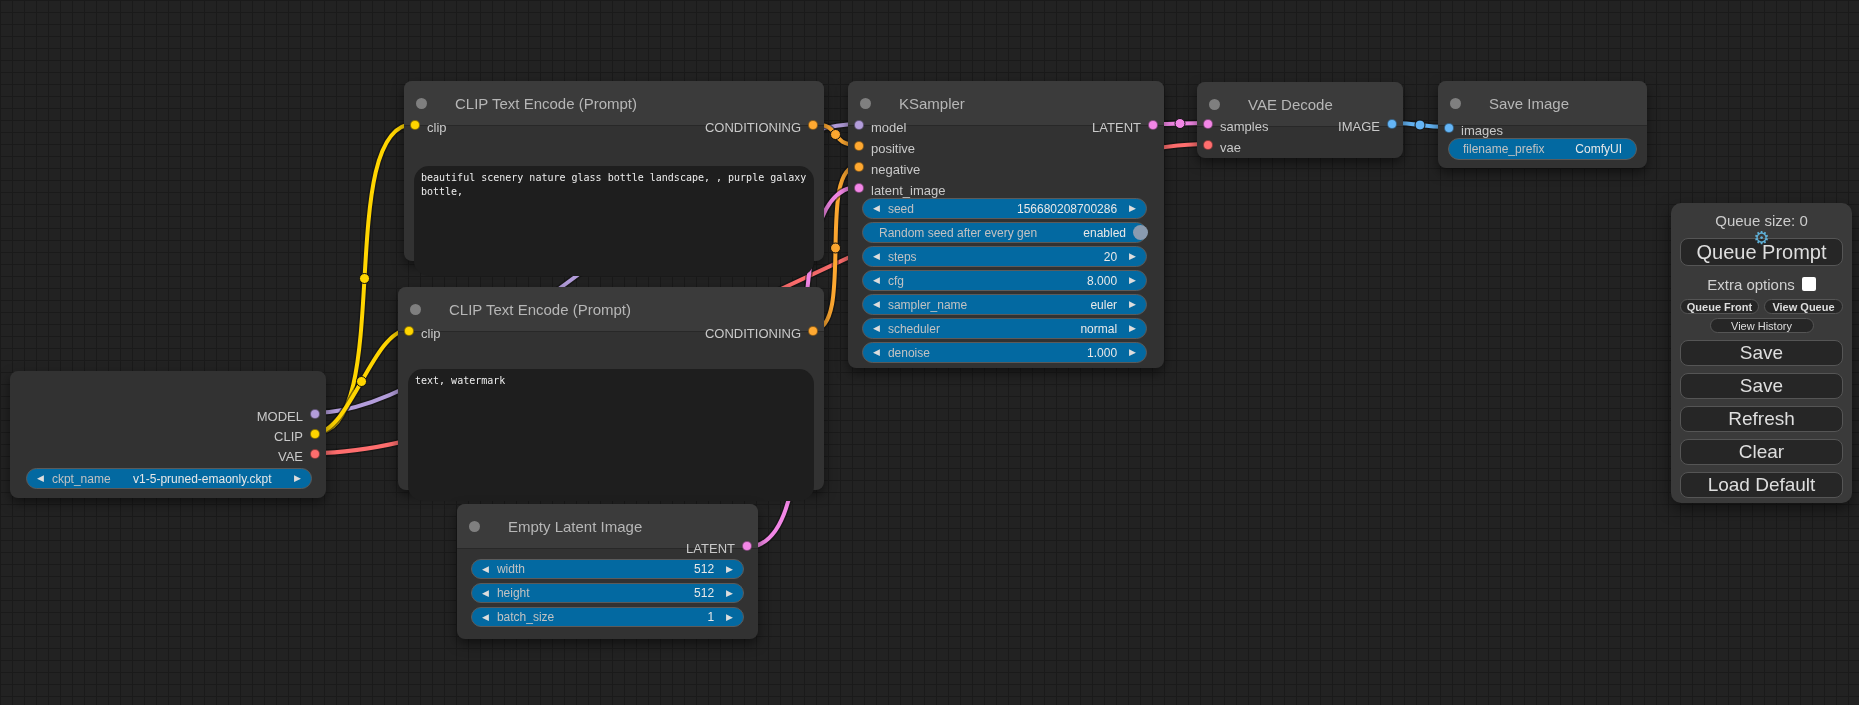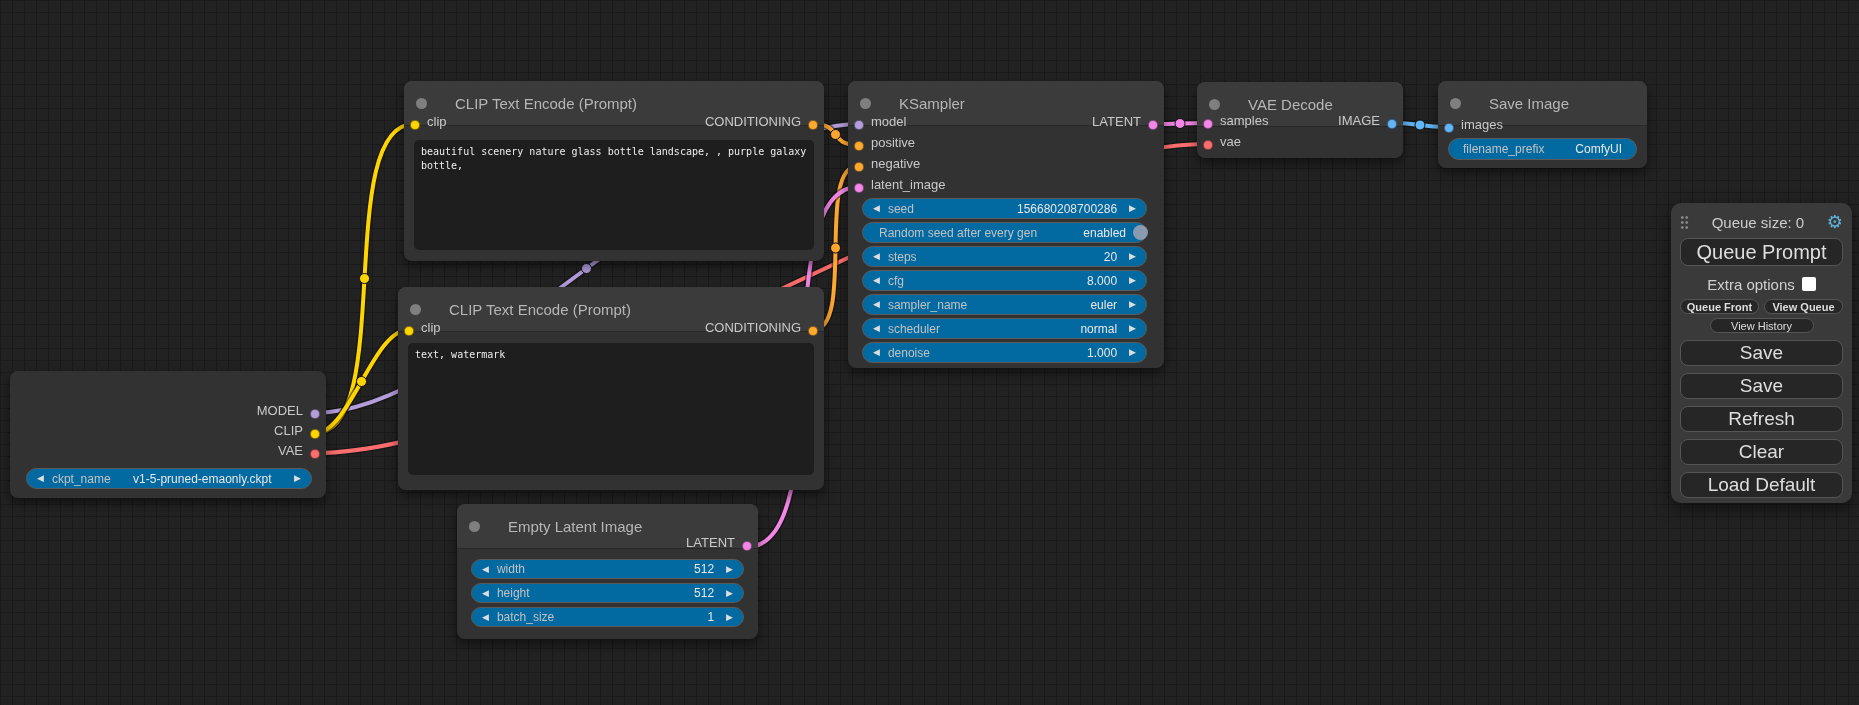--- a/index.html
+++ b/index.html
@@ -13,45 +13,45 @@
     font-family:"Liberation Sans",sans-serif;
     -webkit-font-smoothing:antialiased;
   }
   #wires{position:absolute;left:0;top:0;z-index:1;pointer-events:none;}
   .node{position:absolute;z-index:2;background:#323232;border-radius:8px;
         box-shadow:0 5px 12px rgba(0,0,0,.5);box-sizing:border-box;}
   .node-title{height:28px;background:#3b3b3b;border-radius:8px 8px 0 0;
         border-bottom:1px solid #282828;display:flex;align-items:center;gap:28px;
         padding:8px 12px;color:#b6b6b6;font-size:15px;}
   .title-dot{width:11px;height:11px;border-radius:50%;background:#7f7f7f;flex:0 0 auto;}
-  .slot-row{position:absolute;left:0;right:0;height:21px;display:flex;align-items:flex-start;
+  .slot-row{position:absolute;left:0;right:0;height:21px;display:flex;align-items:flex-end;
         color:#c9c9c9;font-size:13px;}
   .slot-dot{position:absolute;width:10px;height:10px;border-radius:50%;
         border:1px solid rgba(0,0,0,.45);box-sizing:border-box;top:50%;margin-top:-5px;}
   .slot-dot.in{left:6px;}
   .slot-dot.out{right:6px;}
   .in-label{margin-left:23px;}
   .out-label{margin-left:auto;margin-right:23px;}
-  .nodetext{position:absolute;background:#1e1e1e;border-radius:5px;color:#ededed;
+  .nodetext{position:absolute;background:#1e1e1e;border-radius:15px;color:#ededed;
         font-family:"DejaVu Sans Mono",monospace;font-size:10px;line-height:14px;
-        padding:5px 7px;white-space:pre-wrap;box-sizing:border-box;overflow:hidden;}
+        padding:5px 7px;white-space:pre-wrap;box-sizing:border-box;overflow:hidden;margin-top:26px;}
   .pill{position:absolute;height:21px;background:#0369a1;border:1px solid #5b5b5b;
         border-radius:12px;display:flex;align-items:center;font-size:12px;color:#c2c2c2;
         padding:0 10px;box-sizing:border-box;}
   .pill .arr{font-size:9px;color:#dddddd;line-height:1;}
   .pill .wlabel{margin-left:8px;}
   .pill .wvalue{margin-left:auto;margin-right:12px;color:#e8e8e8;}
   .pill.center .wvalue{flex:1;text-align:center;margin:0 6px;}
   .pill .toggle{width:15px;height:15px;border-radius:50%;margin-left:7px;margin-right:-6px;flex:0 0 auto;}
   .pill.noarrow{padding:0 4px 0 16px;}
   
   .menu{position:absolute;left:1671px;top:203px;width:181px;height:300px;background:#3a3a3a;
         border-radius:10px;box-shadow:0 6px 16px rgba(0,0,0,.5);z-index:3;
         padding:9px;box-sizing:border-box;color:#cfcfcf;}
-  .menu-header{display:flex;align-items:center;justify-content:space-between;height:20px;margin-bottom:6px;}
+  .menu-header{display:flex;align-items:center;justify-content:space-between;height:20px;margin-bottom:6px;flex-direction:column;}
   .drag-handle{width:9px;height:14px;
         background-image:radial-gradient(circle,#8a8a8a 1.1px,transparent 1.5px);
         background-size:4.5px 5px;}
   .queue-size{font-size:15px;color:#cccccc;}
   .gear{font-size:18px;line-height:1;cursor:pointer;}
   .btn{background:#262626;border:1px solid #555555;border-radius:8px;color:#dedede;
         display:flex;align-items:center;justify-content:center;cursor:pointer;box-sizing:border-box;}
   .btn.big{height:26px;font-size:19px;width:100%;margin-top:7px;}
   .btn.qp{height:28px;font-size:20px;width:100%;margin-top:0;}
   .extra{display:flex;align-items:center;justify-content:center;gap:7px;margin-top:9px;height:18px;font-size:15px;}

